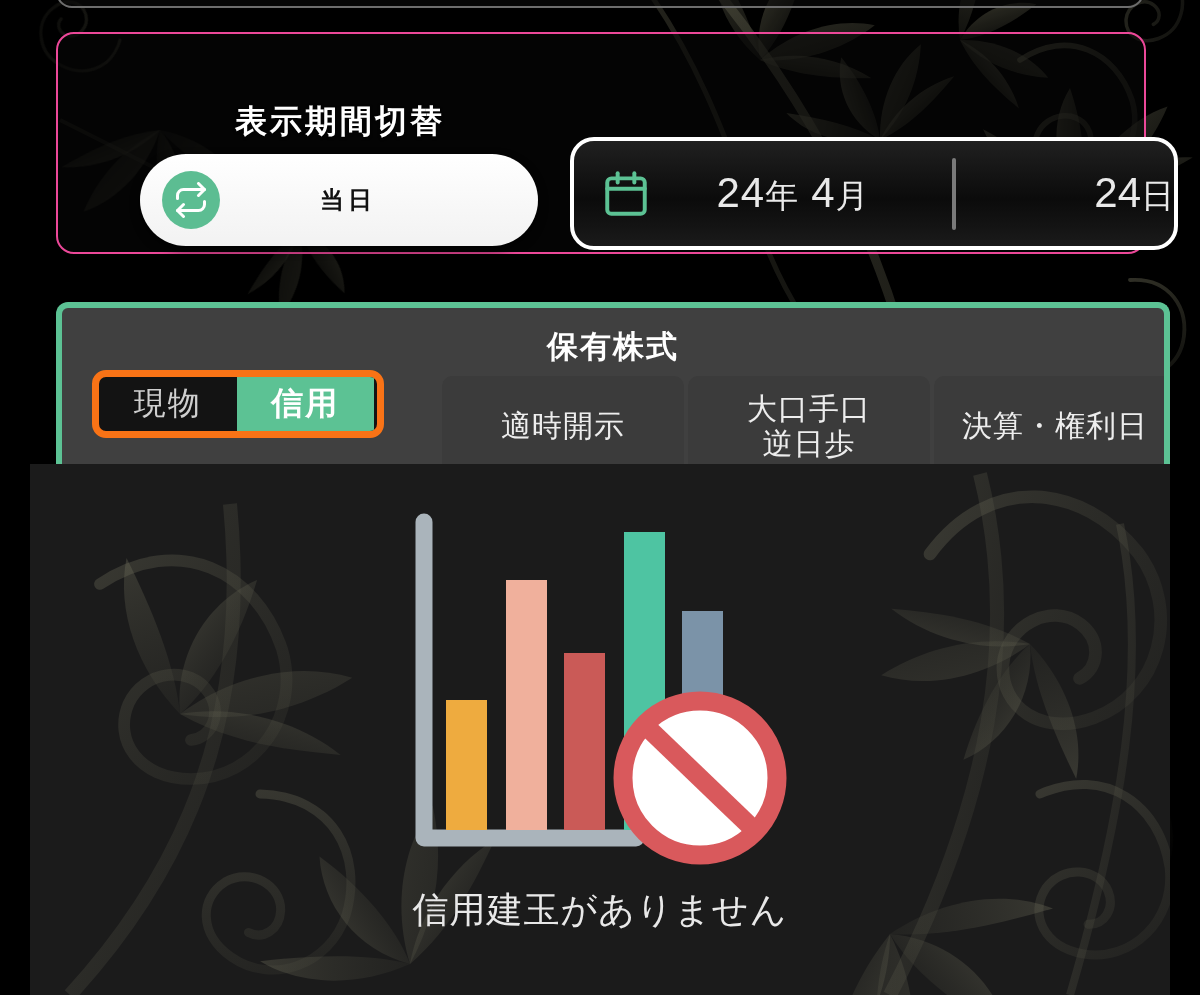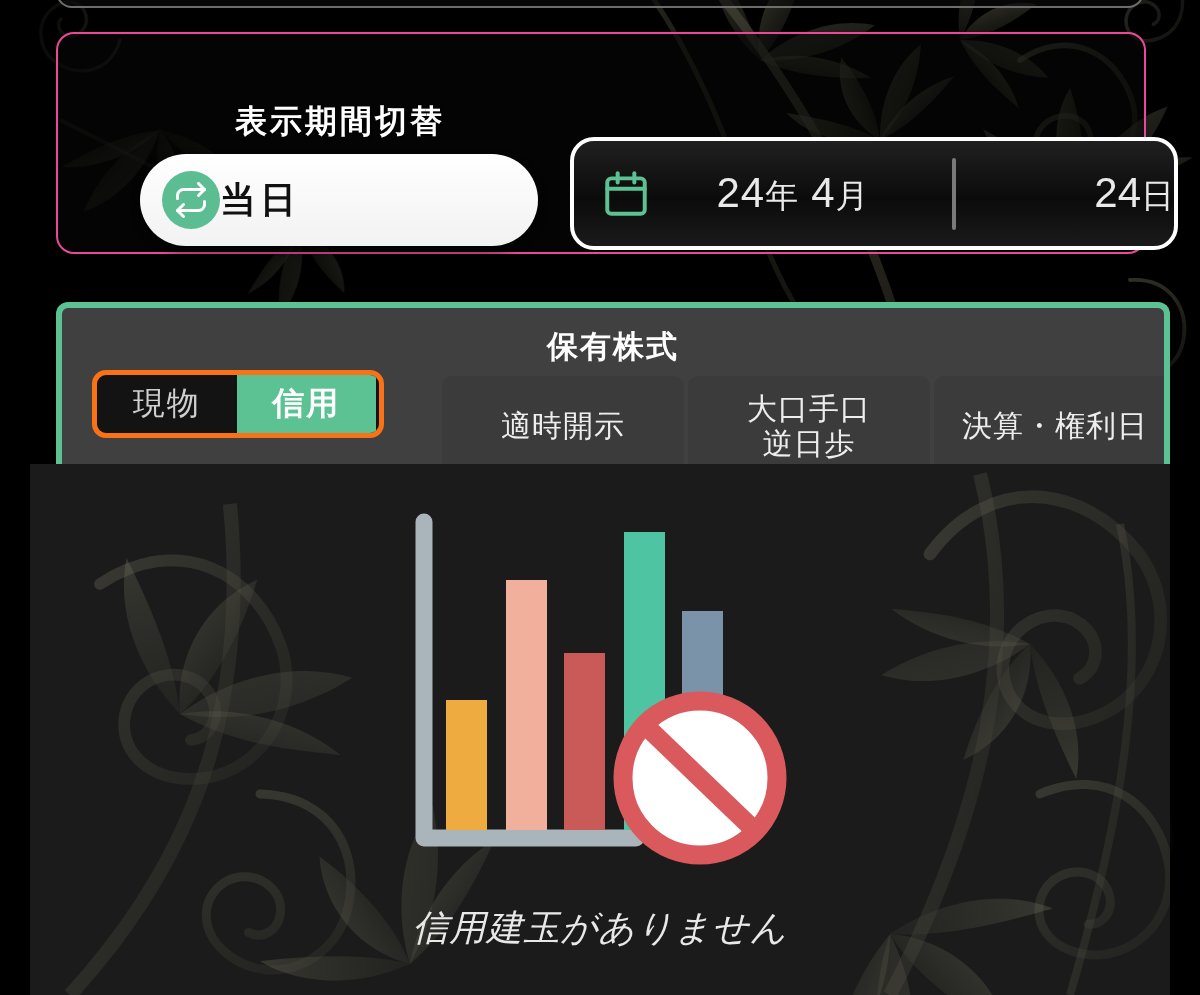--- a/index.html
+++ b/index.html
@@ -82,23 +82,23 @@
   .period-pill .swap-badge {
     width: 58px; height: 58px;
     margin-left: 22px;
     border-radius: 50%;
     background: #5cbd92;
     display: flex; align-items: center; justify-content: center;
     flex: 0 0 auto;
   }
   .period-pill .pill-text {
     flex: 1 1 auto;
-    text-align: left;
+    text-align: center;
     color: #111111;
-    font-size: 36px;
+    font-size: 24px;
     font-weight: bold;
     letter-spacing: 4px;
     padding-right: 62px;
   }
 
   
   .date-selector {
     position: absolute;
     left: 512px;
     top: 103px;
@@ -171,21 +171,21 @@
     letter-spacing: 2px;
   }
 
   
   .seg-toggle {
     position: absolute;
     left: 30px;
     top: 62px;
     width: 292px;
     height: 68px;
-    border: 5px solid #f97316;
+    border: 7px solid #f97316;
     border-radius: 14px;
     background: #131313;
     display: flex;
     align-items: center;
     overflow: hidden;
     cursor: pointer;
   }
   .seg-opt {
     flex: 1 1 50%;
     height: 100%;
@@ -247,25 +247,24 @@
   .empty-wrap {
     position: absolute;
     left: 0; right: 0;
     top: 44px;
     display: flex;
     flex-direction: column;
     align-items: center;
   }
 
   .empty-caption {
-    margin-top: 22px;
+    margin-top: 4px;
     color: #e8e8e8;
     font-size: 36px;
     letter-spacing: 1px;
-    font-style: italic;
   }
 </style>
 </head>
 <body>
 
 <div id="app">
 
   <svg class="floral" viewBox="0 0 1200 995" preserveAspectRatio="none" aria-hidden="true">
     <defs>
       <linearGradient id="vine" x1="0" y1="0" x2="1" y2="1">

